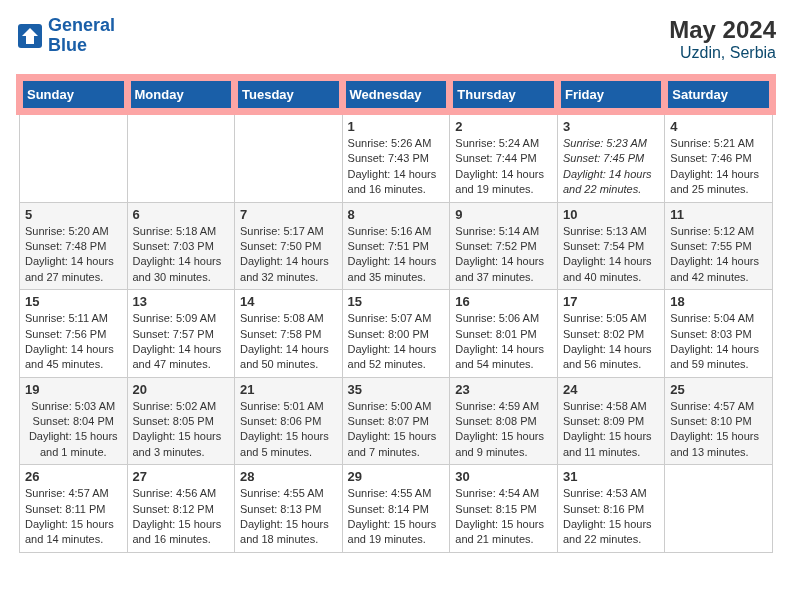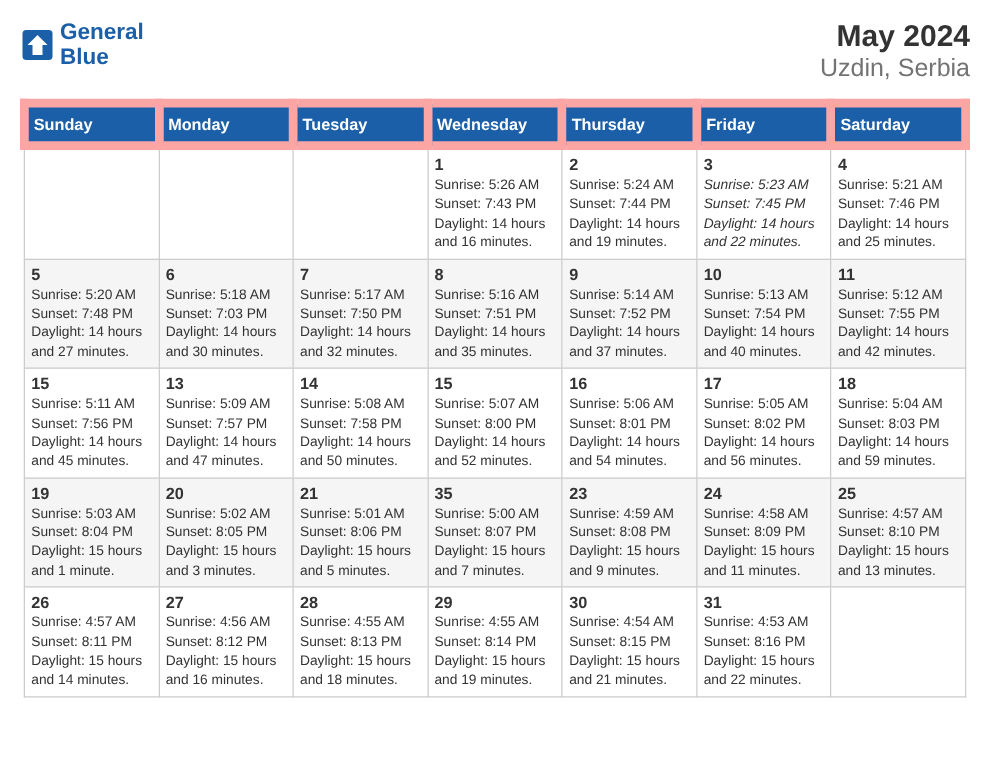--- a/index.html
+++ b/index.html
@@ -36,22 +36,22 @@
     }
     .title-block {
       text-align: right;
     }
     .month-title {
       font-size: 24px;
       font-weight: bold;
       color: #333;
     }
     .location {
-      font-size: 20px;
-      color: #737373;
+      font-size: 16px;
+      color: #0c4a6e;
     }
     .calendar {
       width: 100%;
       border-collapse: collapse;
       border: 1px solid #ccc;
     }
     .calendar th {
       background: #1a5fa8;
       color: #fff;
       font-size: 13px;
@@ -254,21 +254,21 @@
           <div class="day-num">18</div>
           <div class="day-info" style="white-space: pre-line;">Sunrise: 5:04 AM
 Sunset: 8:03 PM
 Daylight: 14 hours
 and 59 minutes.</div>
         </td>
       </tr>
       <tr>
         <td>
           <div class="day-num">19</div>
-          <div class="day-info" style="white-space: pre-line;">Sunrise: 5:03 AM
+          <div class="day-info" style="white-space: pre-line; text-align: center;">Sunrise: 5:03 AM
 Sunset: 8:04 PM
 Daylight: 15 hours
 and 1 minute.</div>
         </td>
         <td>
           <div class="day-num">20</div>
           <div class="day-info" style="white-space: pre-line;">Sunrise: 5:02 AM
 Sunset: 8:05 PM
 Daylight: 15 hours
 and 3 minutes.</div>

